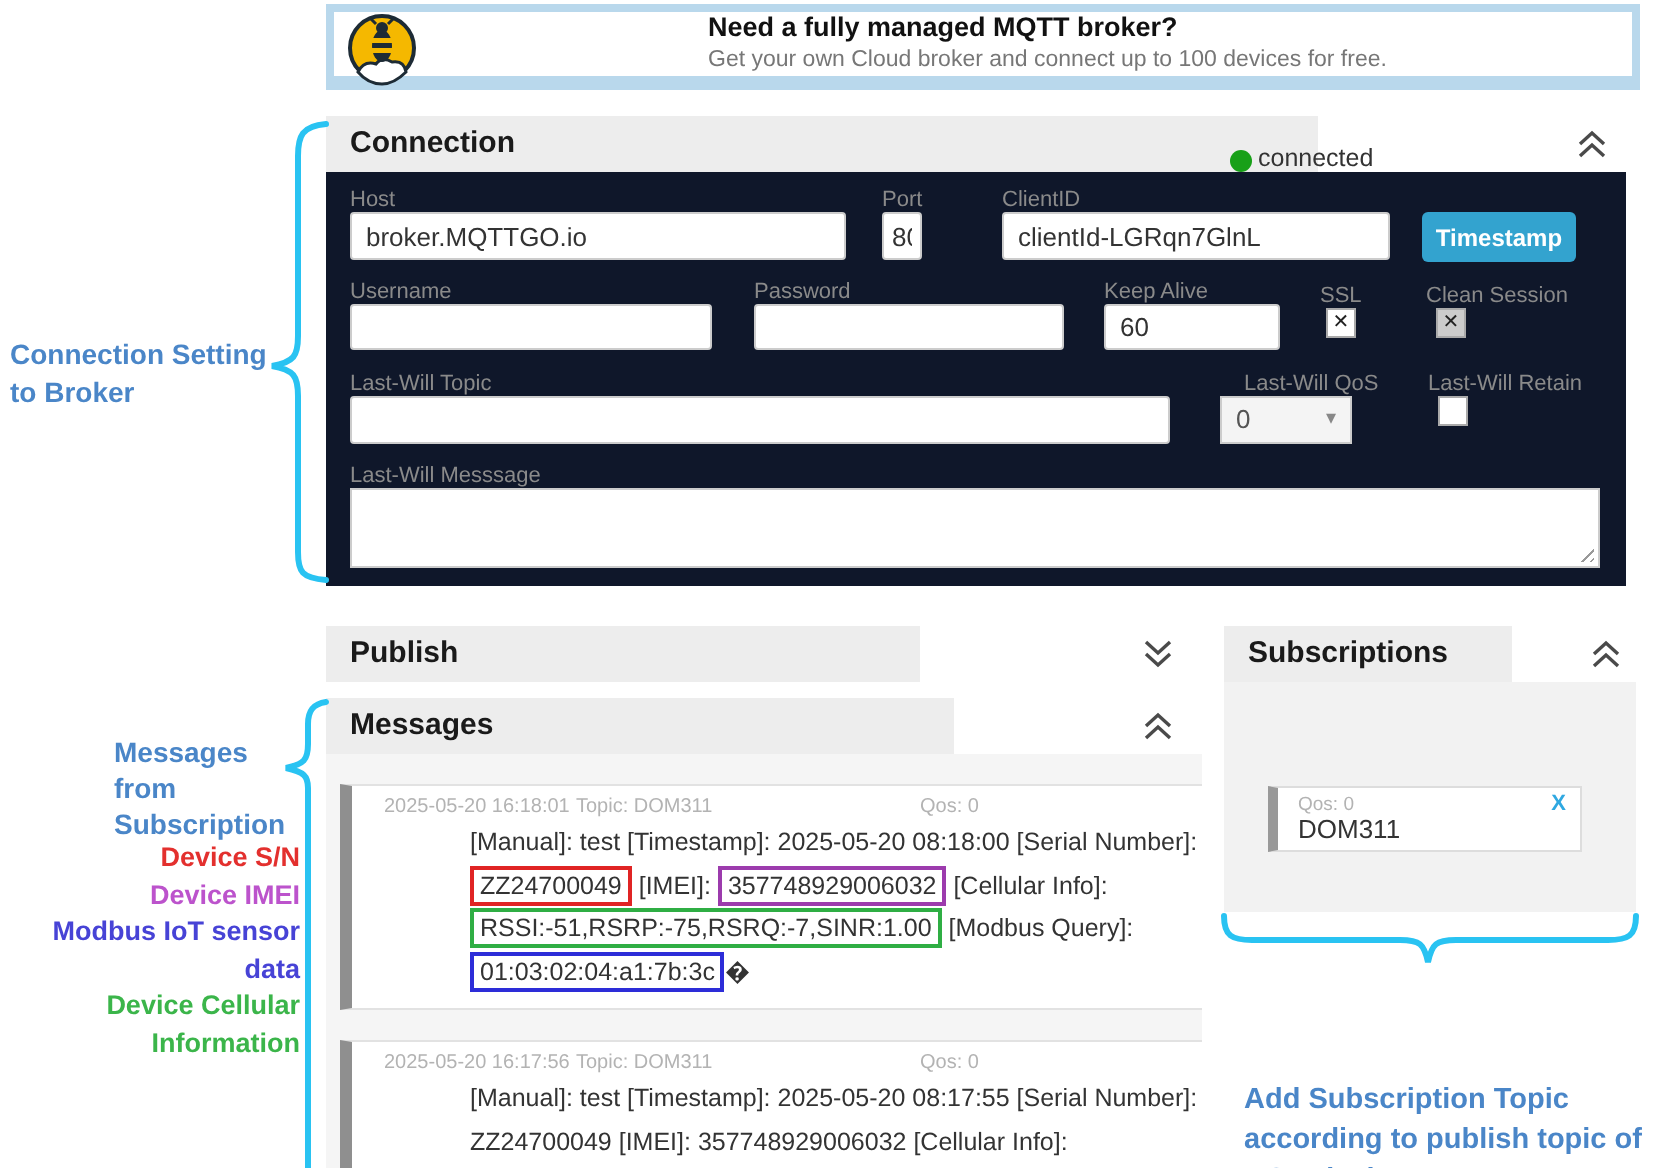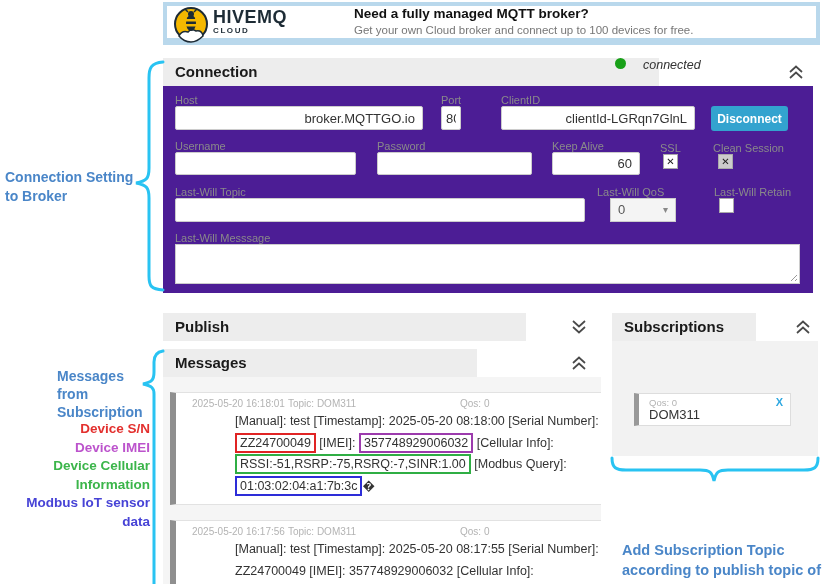--- a/index.html
+++ b/index.html
@@ -21,44 +21,44 @@
        color:#fff;font-weight:bold;font-size:13px;padding:0 13px;font-family:inherit;cursor:pointer;}
 
   
   .hbar{background:#ededed;}
   .ptitle{font-size:15px;font-weight:bold;color:#1a1a1a;line-height:28px;padding-left:12px;display:block;}
   .chev{position:absolute;cursor:pointer;}
 
   
   .panel-conn{position:absolute;left:163px;top:58px;width:650px;height:235px;}
   .conn-bar{position:absolute;left:0;top:0;width:496px;height:28px;}
-  .status{position:absolute;left:452px;top:0;height:28px;display:flex;align-items:flex-start;gap:17px;font-style:italic;}
+  .status{position:absolute;left:452px;top:0;height:28px;display:flex;align-items:flex-end;gap:3px;}
   .dot{width:11px;height:11px;border-radius:50%;background:#18a018;}
   .status-text{font-size:12.5px;color:#333;}
-  .conn-body{position:absolute;left:0;top:28px;right:0;bottom:0;background:#4c1d95;}
+  .conn-body{position:absolute;left:0;top:28px;right:0;bottom:0;background:#0f172a;}
   .fl{position:absolute;font-size:11px;color:#8a8a8a;}
   .fi{position:absolute;height:24px;border:1px solid #ccc;background:#fff;font-size:13px;color:#333;
-      padding:0 7px;box-sizing:border-box;border-radius:2px;font-family:inherit;text-align:right;}
+      padding:0 7px;box-sizing:border-box;border-radius:2px;font-family:inherit;}
   .btn-disconnect{position:absolute;left:548px;top:20px;width:77px;height:25px;background:#33a3cf;
       border:none;border-radius:3px;color:#fff;font-weight:bold;font-size:12px;font-family:inherit;cursor:pointer;}
   .checkbox{position:absolute;width:15px;height:15px;box-sizing:border-box;border:1px solid #aaa;
       background:#fff;font-size:10px;line-height:13px;text-align:center;color:#222;cursor:pointer;}
   .checkbox.checked::after{content:"\2715";}
   .checkbox.gray{background:#ccc;}
   .fake-select{position:absolute;width:66px;height:24px;box-sizing:border-box;border:1px solid #ccc;
       background:#f4f4f4;color:#555;font-size:13px;line-height:22px;padding:0 7px;cursor:pointer;}
   .fake-select .caret{float:right;color:#888;font-size:10px;}
   .ta{position:absolute;left:12px;top:158px;width:625px;height:40px;box-sizing:border-box;
       border:1px solid #ccc;background:#fff;resize:none;font-family:inherit;}
   .ta-handle{position:absolute;left:625px;top:186px;width:9px;height:9px;
       background:repeating-linear-gradient(135deg,transparent 0 2px,#999 2px 3px);
       clip-path:polygon(100% 0,100% 100%,0 100%);}
 
   
-  .publish-bar{position:absolute;left:163px;top:313px;width:363px;height:28px;}
+  .publish-bar{position:absolute;left:163px;top:313px;width:297px;height:28px;}
 
   
   .panel-msgs{position:absolute;left:163px;top:349px;width:438px;height:235px;}
   .msgs-bar{position:absolute;left:0;top:0;width:314px;height:28px;}
   .msgs-body{position:absolute;left:0;top:28px;right:0;height:210px;background:#f5f5f5;overflow:hidden;}
   .msg-card{position:relative;margin:15px 0 6px 7px;width:452px;background:#fff;
       border:1px solid #e2e2e2;border-left:6px solid #8f8f8f;box-sizing:border-box;padding:5px 8px 7px 9px;}
   .msg-head{display:flex;font-size:10px;color:#b3b3b3;padding-left:7px;}
   .mh-time{width:96px;}
   .mh-topic{width:172px;}
@@ -101,24 +101,20 @@
       <svg class="logo" viewBox="0 0 38 38">
         <circle cx="19" cy="18" r="16" fill="#f5b800" stroke="#1d2b35" stroke-width="2"></circle>
         <path d="M7 30 Q10 24 16 26 Q19 22 24 25 Q30 24 31 30 Q25 36 19 36 Q12 36 7 30Z" fill="#fff" stroke="#1d2b35" stroke-width="1.5"></path>
         <ellipse cx="19" cy="17" rx="5" ry="8" fill="#1d2b35"></ellipse>
         <rect x="14" y="13" width="10" height="2.5" fill="#f5b800"></rect>
         <rect x="14" y="18" width="10" height="2.5" fill="#f5b800"></rect>
         <circle cx="19" cy="8" r="3" fill="#1d2b35"></circle>
         <line x1="16" y1="6" x2="13" y2="3" stroke="#1d2b35" stroke-width="1.5"></line>
         <line x1="22" y1="6" x2="25" y2="3" stroke="#1d2b35" stroke-width="1.5"></line>
       </svg>
-      <div class="brand">
-        <div class="brand-name">HIVEMQ</div>
-        <div class="brand-sub">CLOUD</div>
-      </div>
       <div class="banner-text">
         <div class="headline">Need a fully managed MQTT broker?</div>
         <div class="subline">Get your own Cloud broker and connect up to 100 devices for free.</div>
       </div>
     </div>
   </div>
 
   <div class="panel-conn">
     <div class="conn-bar hbar">
       <span class="ptitle">Connection</span>
@@ -134,41 +130,41 @@
     <div class="conn-body">
       <span class="fl" style="left:12px;top:8px;">Host</span>
       <input class="fi" style="left: 12px; top: 20px; width: 248px;" value="broker.MQTTGO.io">
 
       <span class="fl" style="left:278px;top:8px;">Port</span>
       <input class="fi" style="left: 278px; top: 20px; width: 20px; padding: 5px 4px;" value="8084">
 
       <span class="fl" style="left:338px;top:8px;">ClientID</span>
       <input class="fi" style="left: 338px; top: 20px; width: 194px;" value="clientId-LGRqn7GlnL">
 
-      <button class="btn-disconnect">Disconnect</button>
+      <button class="btn-disconnect">Timestamp</button>
 
       <span class="fl" style="left:12px;top:54px;">Username</span>
       <input class="fi" style="left: 12px; top: 66px; width: 181px; height: 23px;" value="">
 
       <span class="fl" style="left:214px;top:54px;">Password</span>
       <input class="fi" style="left: 214px; top: 66px; width: 155px; height: 23px;" value="">
 
       <span class="fl" style="left:389px;top:54px;">Keep Alive</span>
       <input class="fi" style="left: 389px; top: 66px; width: 88px; height: 23px;" value="60">
 
       <span class="fl" style="left:497px;top:56px;">SSL</span>
       <div class="checkbox checked" style="left:500px;top:68px;"></div>
 
       <span class="fl" style="left:550px;top:56px;">Clean Session</span>
       <div class="checkbox checked gray" style="left:555px;top:68px;"></div>
 
       <span class="fl" style="left:12px;top:100px;">Last-Will Topic</span>
       <input class="fi" style="left: 12px; top: 112px; width: 410px;" value="">
 
-      <span class="fl" style="left:434px;top:100px;">Last-Will QoS</span>
+      <span class="fl" style="left:459px;top:100px;">Last-Will QoS</span>
       <div class="fake-select" style="left:447px;top:112px;">
         <span>0</span>
         <span class="caret">▾</span>
       </div>
 
       <span class="fl" style="left:551px;top:100px;">Last-Will Retain</span>
       <div class="checkbox" style="left:556px;top:112px;"></div>
 
       <span class="fl" style="left:12px;top:146px;">Last-Will Messsage</span>
       <textarea class="ta" style=""></textarea>
@@ -236,22 +232,22 @@
   </div>
 
   <div class="note note-conn" style="color: rgb(74, 134, 200);">Connection Setting
 to Broker</div>
   <div class="note note-msgs" style="color: rgb(74, 134, 200);">Messages
 from
 Subscription</div>
   <div class="dev-labels">
     <span style="color: rgb(227, 48, 46);">Device S/N</span>
     <span style="color: rgb(188, 83, 204);">Device IMEI</span>
+    <span style="color: rgb(71, 67, 214);">Modbus IoT sensor data</span>
     <span style="color: rgb(59, 181, 74);">Device Cellular Information</span>
-    <span style="color: rgb(71, 67, 214);">Modbus IoT sensor data</span>
   </div>
   <div class="note note-subs" style="color: rgb(74, 134, 200); margin-top: 44px;">Add Subscription Topic
 according to publish topic of
 M2M device</div>
 
   <svg class="overlay" viewBox="0 0 827 584">
     <path d="M163,62 C151,63 149,68 149,78 L149,168 C149,178 147,181 136,183 C147,185 149,188 149,198 L149,276 C149,286 151,289 163,290" stroke="#29c3f2" stroke-width="3" fill="none" stroke-linecap="round"></path>
     <path d="M163,351 C156,352 154,356 154,362 L154,372 C154,380 152,382 143,384 C152,386 154,388 154,394 L154,584" stroke="#29c3f2" stroke-width="3" fill="none" stroke-linecap="round"></path>
     <path d="M612,458 C612,468 616,470 626,470 L700,470 C710,470 712,472 714,481 C716,472 718,470 728,470 L804,470 C814,470 818,468 818,458" stroke="#29c3f2" stroke-width="3" fill="none" stroke-linecap="round"></path>
   </svg>

